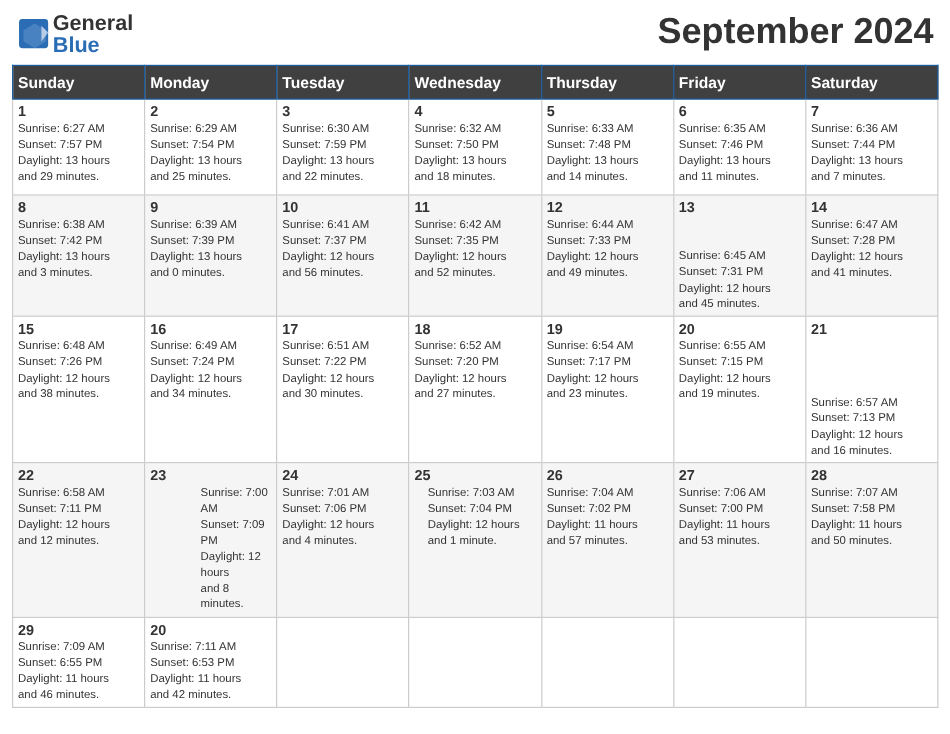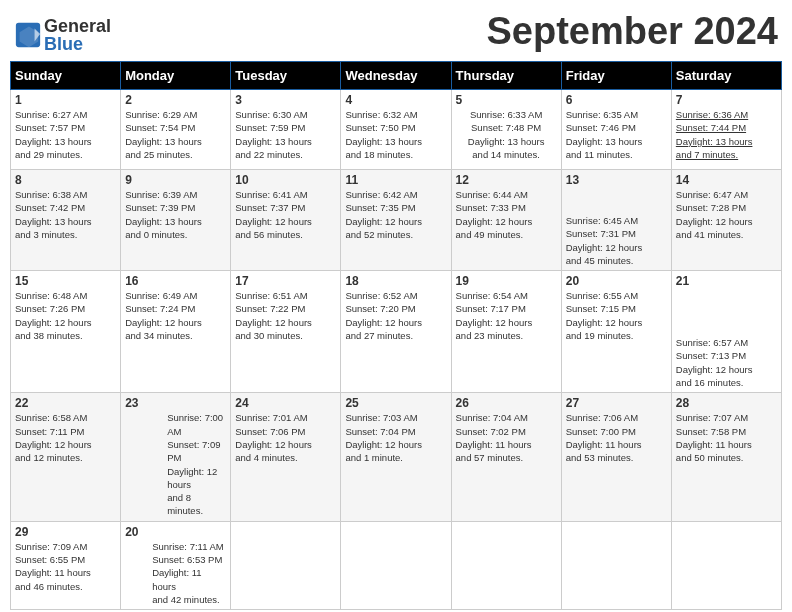--- a/index.html
+++ b/index.html
@@ -6,21 +6,21 @@
     body {
       font-family: Arial, sans-serif;
       background: #fff;
       width: 792px;
       min-height: 612px;
       padding: 10px;
     }
     .header {
       display: flex;
       justify-content: space-between;
-      align-items: flex-end;
+      align-items: flex-start;
       margin-bottom: 8px;
       padding: 0 4px;
     }
     .logo {
       display: flex;
       align-items: center;
     }
     .logo-text {
       display: flex;
       flex-direction: column;
@@ -38,34 +38,34 @@
     }
     .logo-icon {
       width: 28px;
       height: 28px;
       margin-right: 2px;
     }
     .title-block {
       text-align: right;
     }
     .month-title {
-      font-size: 38px;
+      font-size: 30px;
       font-weight: bold;
       color: #333;
     }
     .location {
       font-size: 14px;
       color: #555;
     }
     .calendar {
       width: 100%;
       border-collapse: collapse;
     }
     .calendar th {
-      background-color: #000000;
+      background-color: #404040;
       color: #fff;
       font-size: 13px;
       font-weight: bold;
       padding: 6px 4px;
       text-align: left;
       border: 1px solid #1a5da0;
     }
     .calendar td {
       vertical-align: top;
       border: 1px solid #ccc;
@@ -153,35 +153,35 @@
         </td>
         <td>
           <span class="day-number">4</span>
           <div class="cell-text" style="white-space: pre-line;">Sunrise: 6:32 AM
 Sunset: 7:50 PM
 Daylight: 13 hours
 and 18 minutes.</div>
         </td>
         <td>
           <span class="day-number">5</span>
-          <div class="cell-text" style="white-space: pre-line; text-align: center;">Sunrise: 6:33 AM
+          <div class="cell-text" style="white-space: pre-line;">Sunrise: 6:33 AM
 Sunset: 7:48 PM
 Daylight: 13 hours
 and 14 minutes.</div>
         </td>
         <td>
           <span class="day-number">6</span>
           <div class="cell-text" style="white-space: pre-line;">Sunrise: 6:35 AM
 Sunset: 7:46 PM
 Daylight: 13 hours
 and 11 minutes.</div>
         </td>
         <td>
           <span class="day-number">7</span>
-          <div class="cell-text" style="white-space: pre-line; text-decoration: underline;">Sunrise: 6:36 AM
+          <div class="cell-text" style="white-space: pre-line;">Sunrise: 6:36 AM
 Sunset: 7:44 PM
 Daylight: 13 hours
 and 7 minutes.</div>
         </td>
       </tr>
       <tr>
         <td>
           <span class="day-number">8</span>
           <div class="cell-text" style="white-space: pre-line;">Sunrise: 6:38 AM
 Sunset: 7:42 PM
@@ -299,21 +299,21 @@
         </td>
         <td>
           <span class="day-number">24</span>
           <div class="cell-text" style="white-space: pre-line;">Sunrise: 7:01 AM
 Sunset: 7:06 PM
 Daylight: 12 hours
 and 4 minutes.</div>
         </td>
         <td>
           <span class="day-number">25</span>
-          <div class="cell-text" style="white-space: pre-line;">Sunrise: 7:03 AM
+          <div class="cell-text" style="white-space: pre-line; margin-left: 11px;">Sunrise: 7:03 AM
 Sunset: 7:04 PM
 Daylight: 12 hours
 and 1 minute.</div>
         </td>
         <td>
           <span class="day-number">26</span>
           <div class="cell-text" style="white-space: pre-line;">Sunrise: 7:04 AM
 Sunset: 7:02 PM
 Daylight: 11 hours
 and 57 minutes.</div>
@@ -336,21 +336,21 @@
       <tr class="last-row">
         <td>
           <span class="day-number">29</span>
           <div class="cell-text" style="white-space: pre-line;">Sunrise: 7:09 AM
 Sunset: 6:55 PM
 Daylight: 11 hours
 and 46 minutes.</div>
         </td>
         <td>
           <span class="day-number">20</span>
-          <div class="cell-text" style="white-space: pre-line; margin-left: 27px;">Sunrise: 7:11 AM
+          <div class="cell-text" style="white-space: pre-line;">Sunrise: 7:11 AM
 Sunset: 6:53 PM
 Daylight: 11 hours
 and 42 minutes.</div>
         </td>
         <td class="empty-cell"></td>
         <td class="empty-cell"></td>
         <td class="empty-cell"></td>
         <td class="empty-cell"></td>
         <td class="empty-cell"></td>
       </tr>

